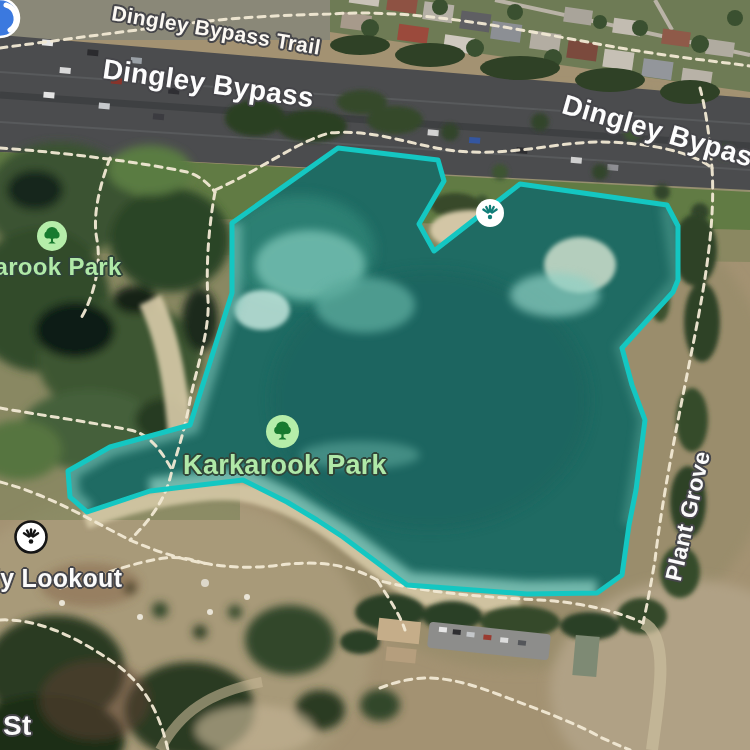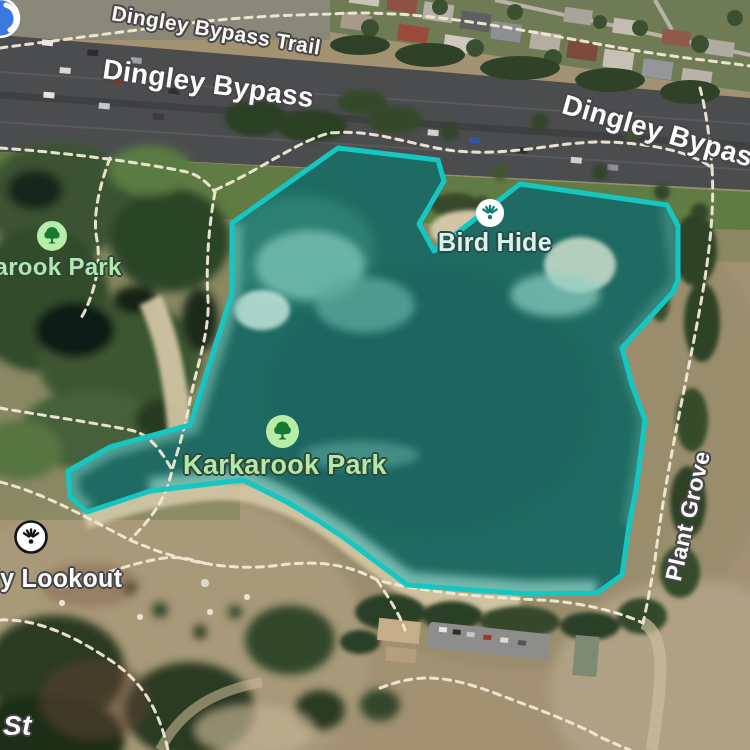--- a/index.html
+++ b/index.html
@@ -314,25 +314,24 @@
   </g>
   <circle cx="17" cy="21.5" r="2.3" fill="#151515"></circle>
 </svg>
 
 <div class="map-label ol-dark" style="left:112px;top:2px;font-size:21px;color:#fcf9f3;transform:rotate(9.5deg)">Dingley Bypass Trail</div>
 
 <div class="map-label ol-dark" style="left:103px;top:55px;font-size:28px;color:#fdfdfd;transform:rotate(8deg)">Dingley Bypass</div>
 
 <div class="map-label ol-dark" style="left:563px;top:90px;font-size:28px;color:#fdfdfd;transform:rotate(16deg)">Dingley Bypass</div>
 
-<div class="map-label ol-teal" style="left:415px;top:230px;width:160px;text-align:center;font-size:25px;color:#d9f3ef">Bird Hide</div>
 
 <div class="map-label ol-green" style="left:-60px;top:255px;font-size:24px;color:#b0e9a8">Karkarook Park</div>
 
 <div class="map-label ol-green" style="left:180px;top:452px;width:210px;text-align:center;font-size:27px;color:#b0e9a8">Karkarook Park</div>
 
 <div class="map-label ol-dark" style="left:-105px;top:566px;font-size:25px;color:#fbfbfb">Dragonfly Lookout</div>
 
 <div class="map-label ol-dark" style="left:688px;top:516px;font-size:23px;color:#fbfbfb;transform:translate(-50%,-50%) rotate(-77deg);transform-origin:center center">Plant Grove</div>
 
-<div class="map-label ol-dark" style="left:3px;top:712px;font-size:28px;font-style:italic;color:#fbfbfb">St</div>
+<div class="map-label ol-dark" style="left:3px;top:712px;font-size:28px;color:#fbfbfb">St</div>
 
 </div>
 
 </body></html>

